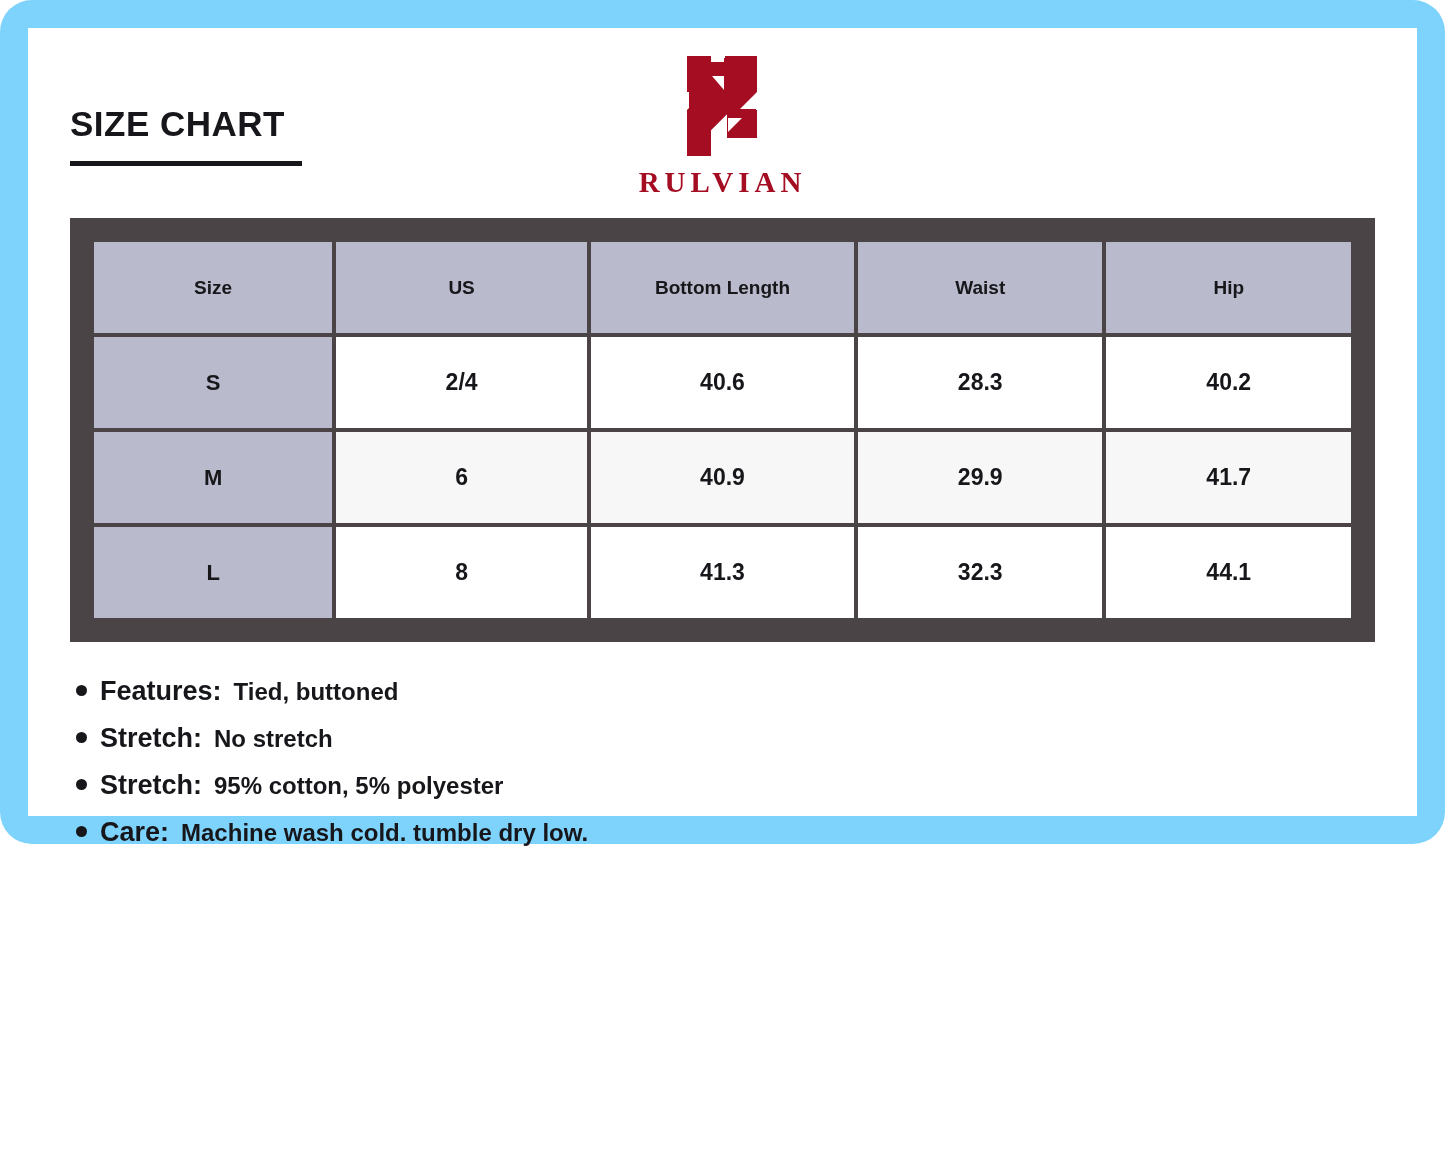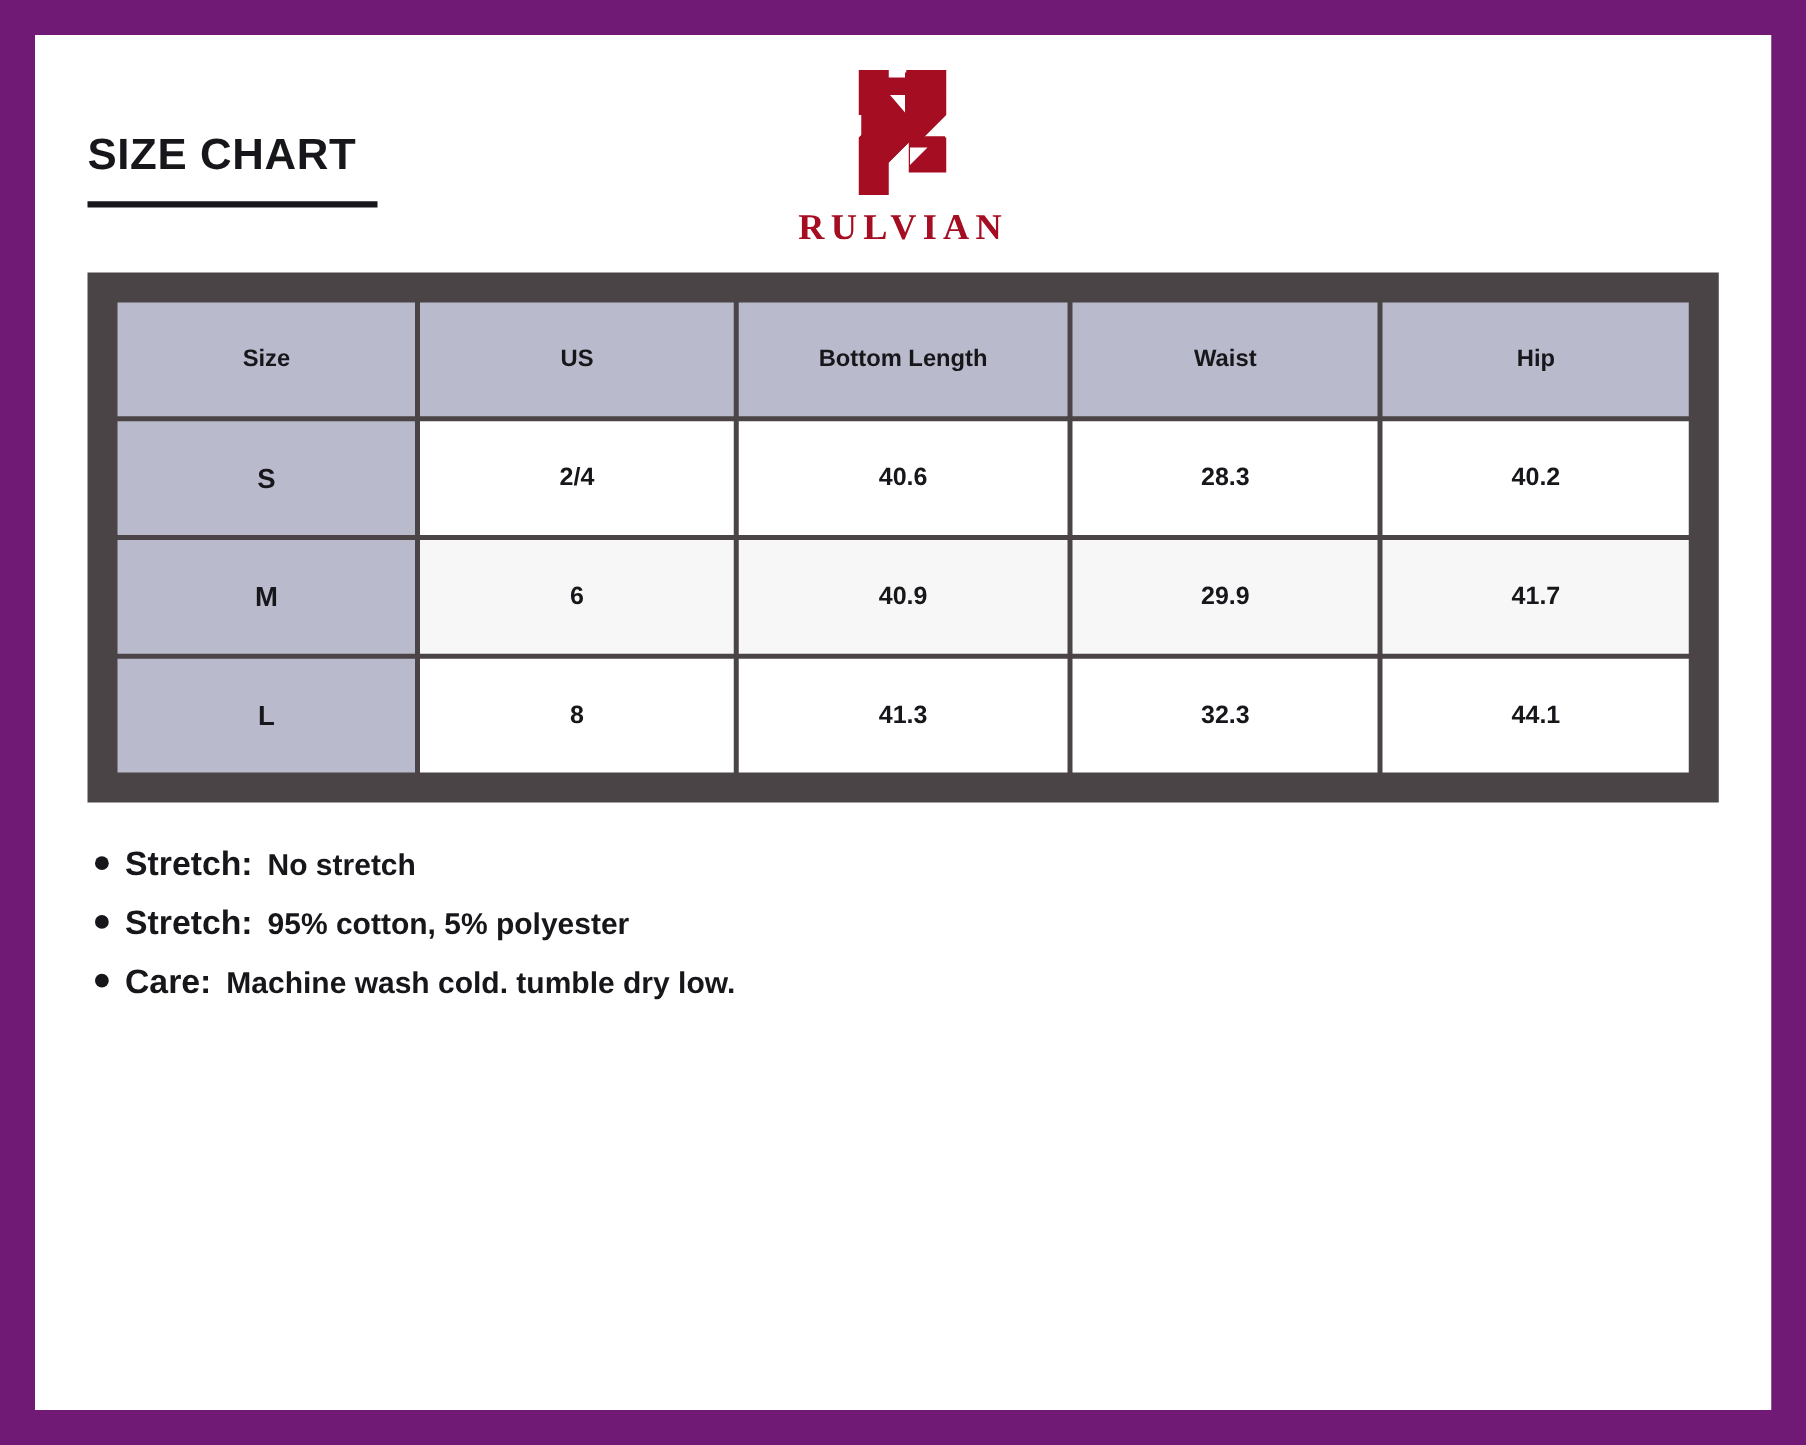--- a/index.html
+++ b/index.html
@@ -9,24 +9,25 @@
   body {
     width: 1445px;
     height: 1156px;
     background: #ffffff;
     font-family: "Liberation Sans", sans-serif;
     overflow: hidden;
   }
   .page {
     position: relative;
     width: 1445px;
-    height: 1156px;
+    height: 844px;
     box-sizing: border-box;
-    background: #701a75;
+    background: #7dd3fc;
     padding: 28px;
+    border-radius: 32px;
   }
   .inner {
     position: relative;
     width: 100%;
     height: 100%;
     background: #ffffff;
     box-sizing: border-box;
   }
 
   
@@ -106,21 +107,21 @@
     background: #b9bacb;
     font-size: 22px;
   }
   tbody tr.odd td.datacell {
     background: #ffffff;
   }
   tbody tr.even td.datacell {
     background: #f7f7f7;
   }
   tbody td.datacell {
-    font-size: 20px;
+    font-size: 23px;
   }
   col.c-size { width: 19.2%; }
   col.c-us { width: 20.2%; }
   col.c-bl { width: 21.2%; }
   col.c-waist { width: 19.7%; }
   col.c-hip { width: 19.7%; }
 
   
   .notes {
     margin: 34px 0 0 48px;
@@ -222,20 +223,25 @@
             <td class="datacell">32.3</td>
             <td class="datacell">44.1</td>
           </tr>
         </tbody>
       </table>
     </div>
 
     <div class="notes">
       <div class="note">
         <span class="bullet"></span>
+        <span class="note-label">Features:</span>
+        <span class="note-value">Tied, buttoned</span>
+      </div>
+      <div class="note">
+        <span class="bullet"></span>
         <span class="note-label">Stretch:</span>
         <span class="note-value">No stretch</span>
       </div>
       <div class="note">
         <span class="bullet"></span>
         <span class="note-label">Stretch:</span>
         <span class="note-value">95% cotton, 5% polyester</span>
       </div>
       <div class="note">
         <span class="bullet"></span>

